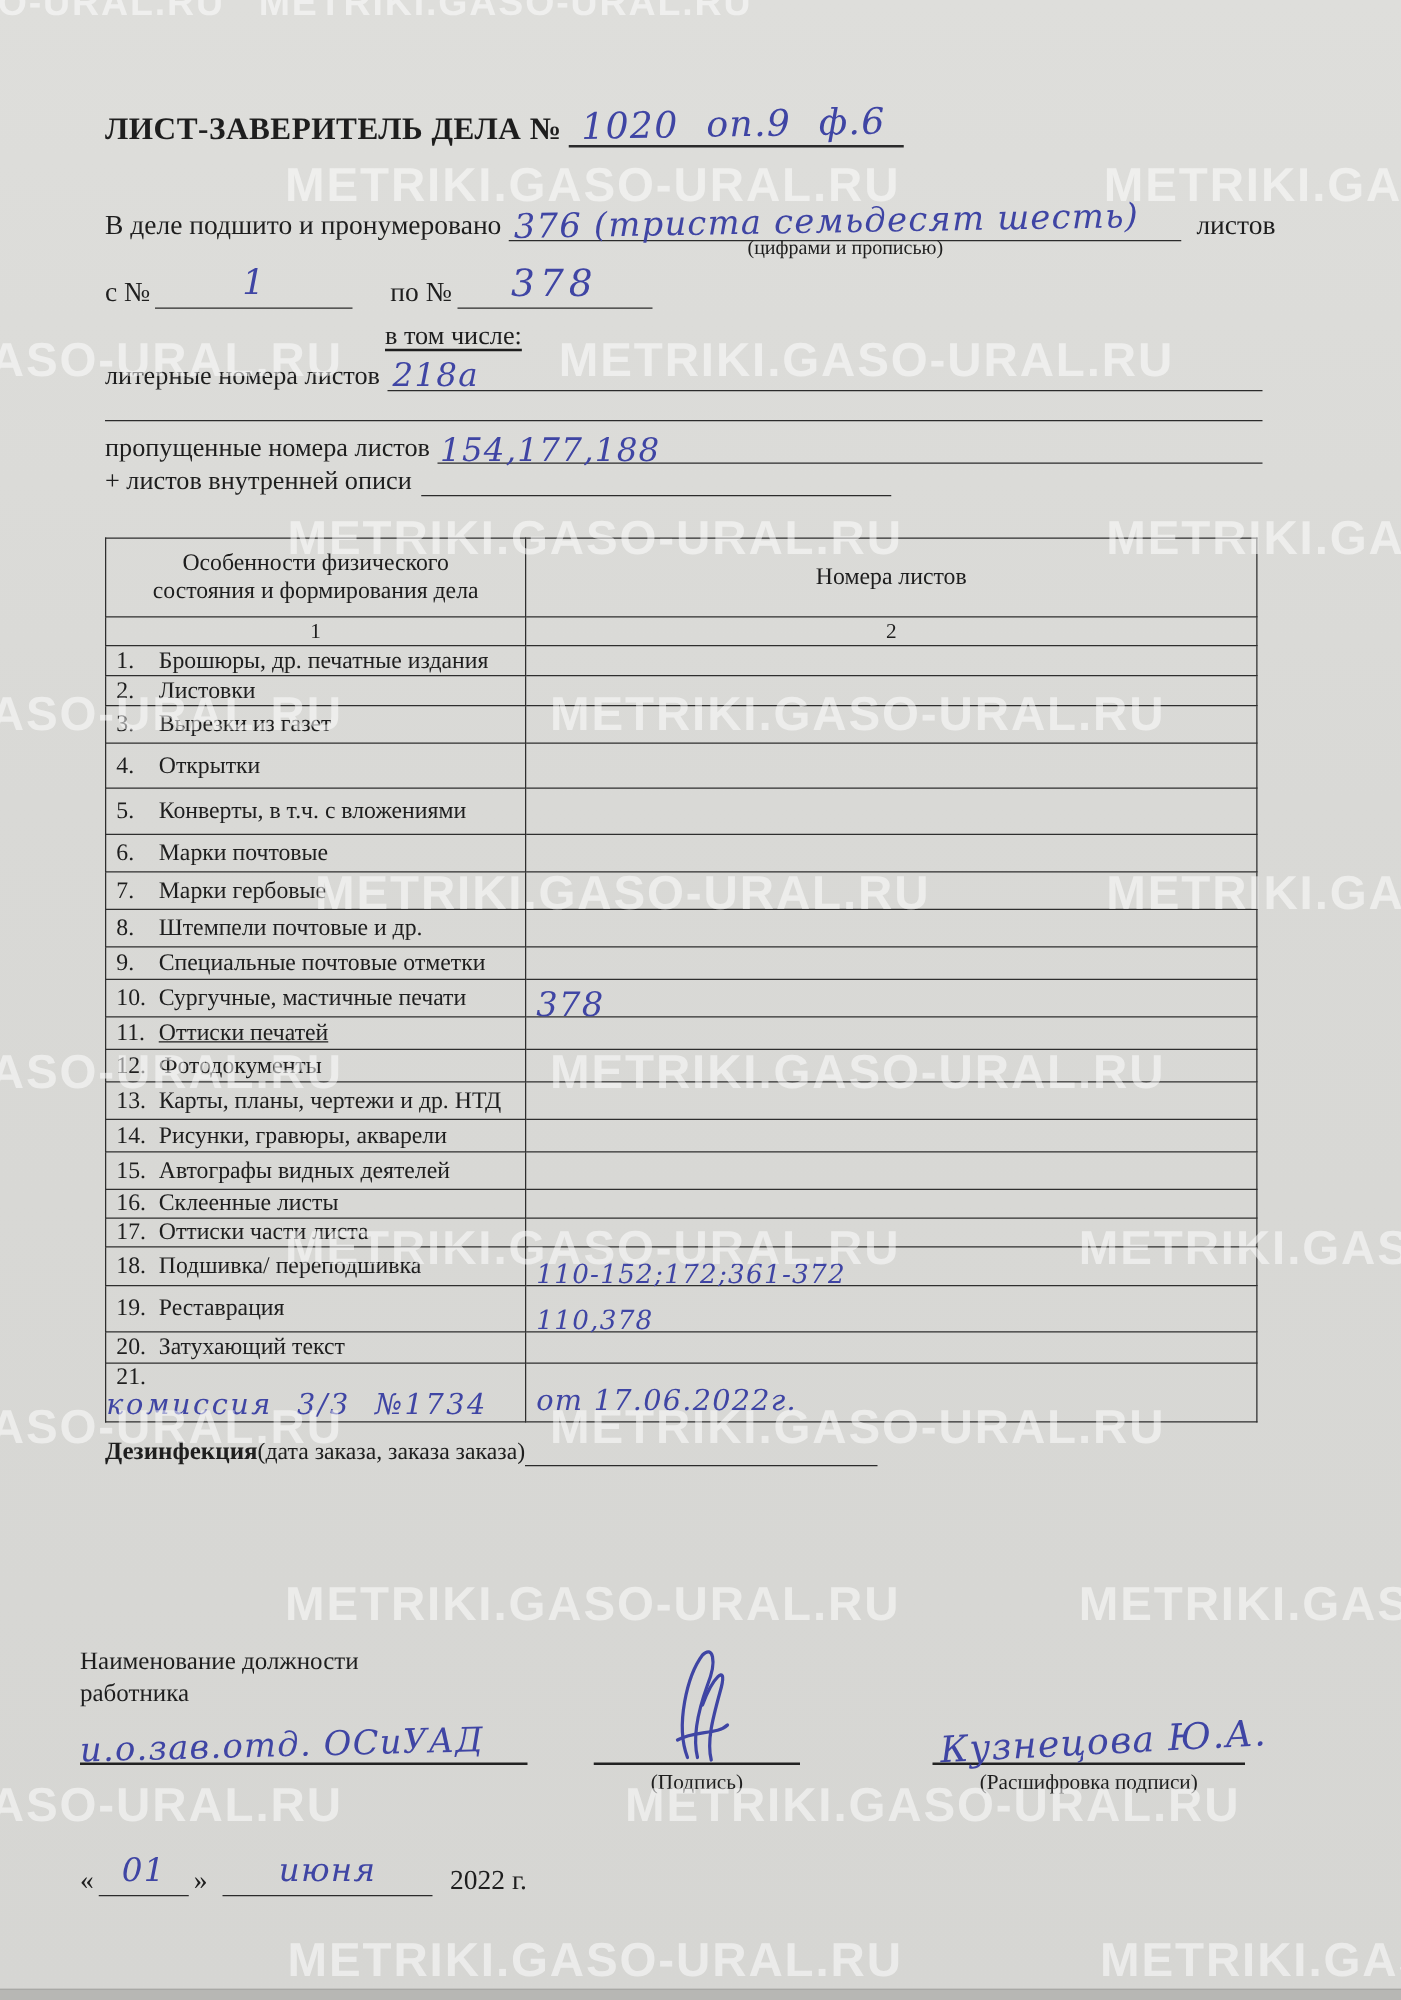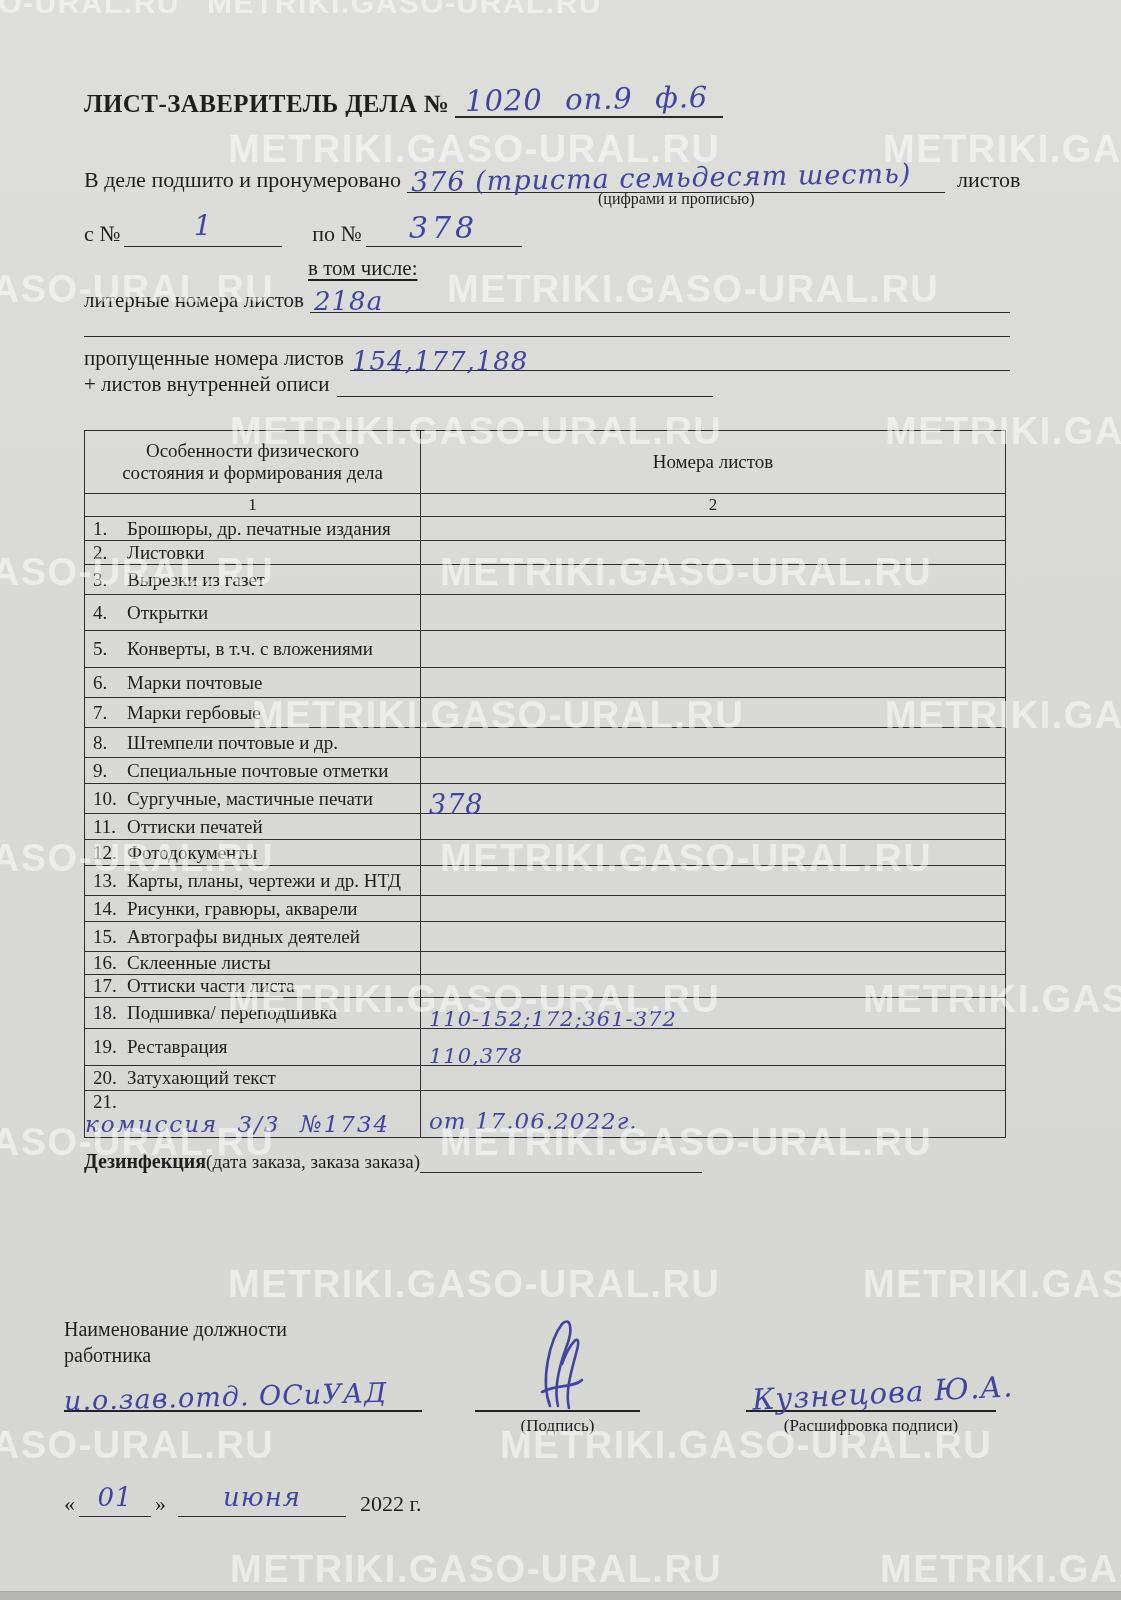--- a/index.html
+++ b/index.html
@@ -253,21 +253,21 @@
             </td>
       </tr>
           <tr class="small-val" style="height: 30px;">
         <td class="c1">
           <span class="num">10.</span><span class="lbl">Сургучные, мастичные печати</span>
         </td>
         <td class="c2">
               <span class="hw val">378</span>
             </td>
       </tr>
-          <tr style="height: 26px;">
+          <tr style="height: 26px; text-decoration: underline;">
         <td class="c1">
           <span class="num">11.</span><span class="lbl">Оттиски печатей</span>
         </td>
         <td class="c2">
               <span class="hw val"></span>
             </td>
       </tr>
           <tr style="height: 26px;">
         <td class="c1">
           <span class="num">12.</span><span class="lbl">Фотодокументы</span>

